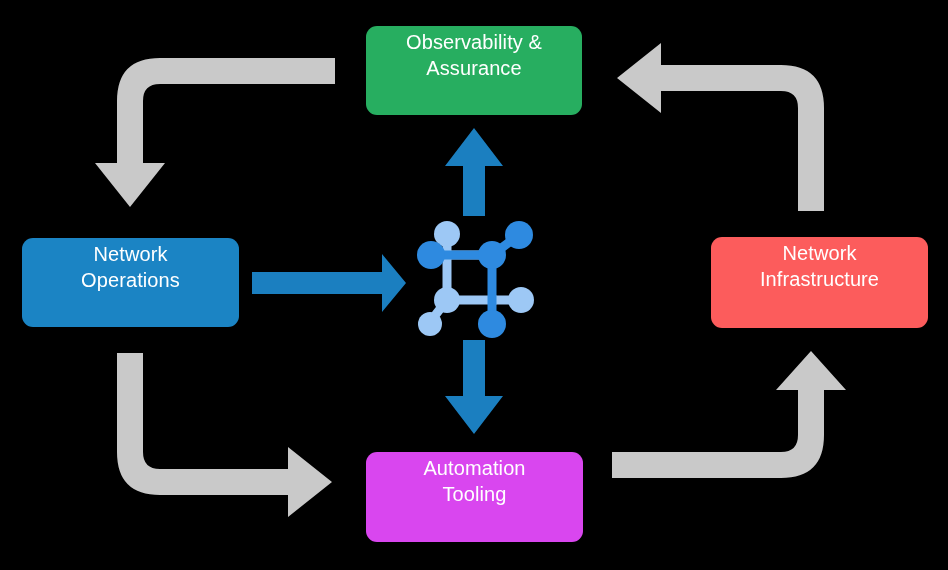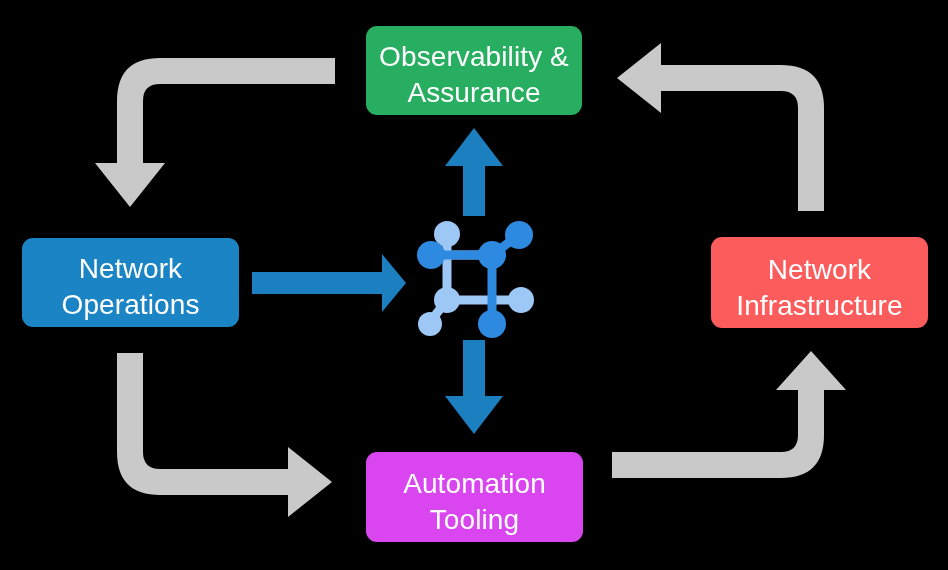--- a/index.html
+++ b/index.html
@@ -16,26 +16,26 @@
   }
   #stage {
     position: relative;
     width: 948px;
     height: 570px;
     background: #000000;
   }
   .node-box {
     position: absolute;
     display: flex;
-    align-items: flex-end;
+    align-items: flex-start;
     justify-content: center;
     text-align: center;
     border-radius: 11px;
     color: #ffffff;
-    font-size: 28px;
+    font-size: 20px;
     line-height: 1.28;
     font-weight: 400;
     letter-spacing: 0.1px;
     box-sizing: border-box;
     padding: 4px 10px;
     white-space: pre-line;
   }
   #box-observability {
     left: 366px;  top: 26px;   width: 216px; height: 89px;
   }

